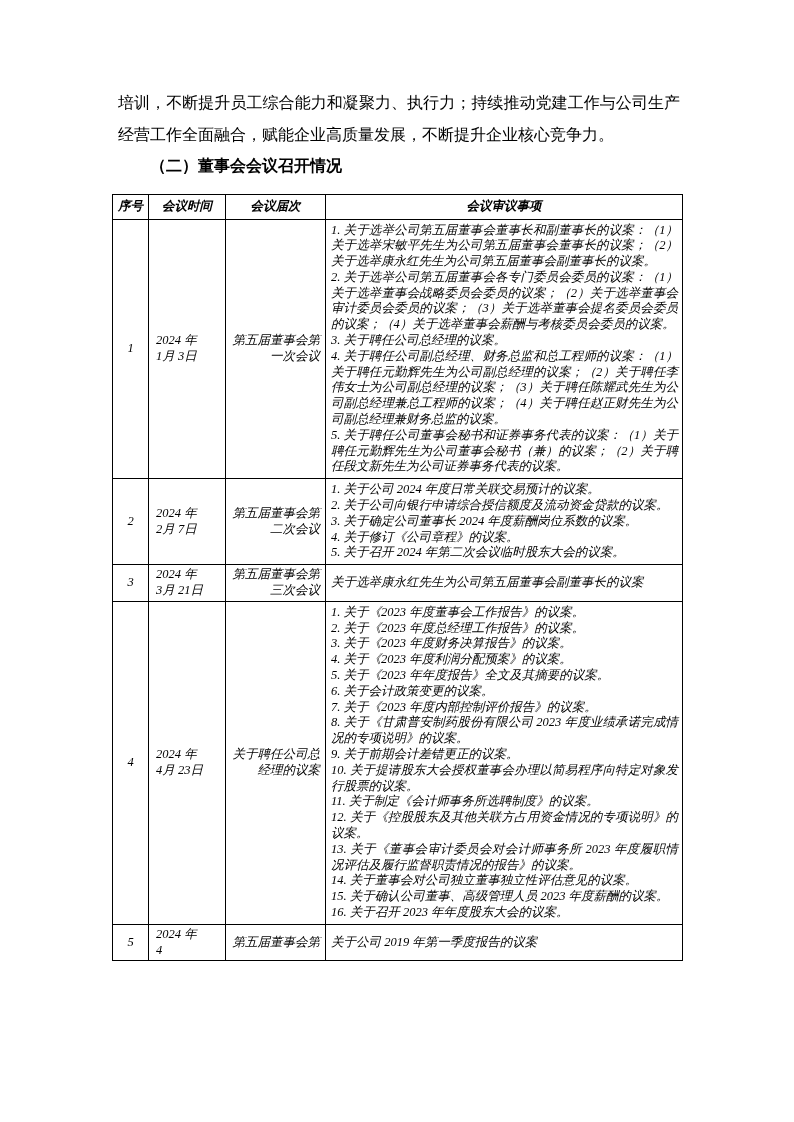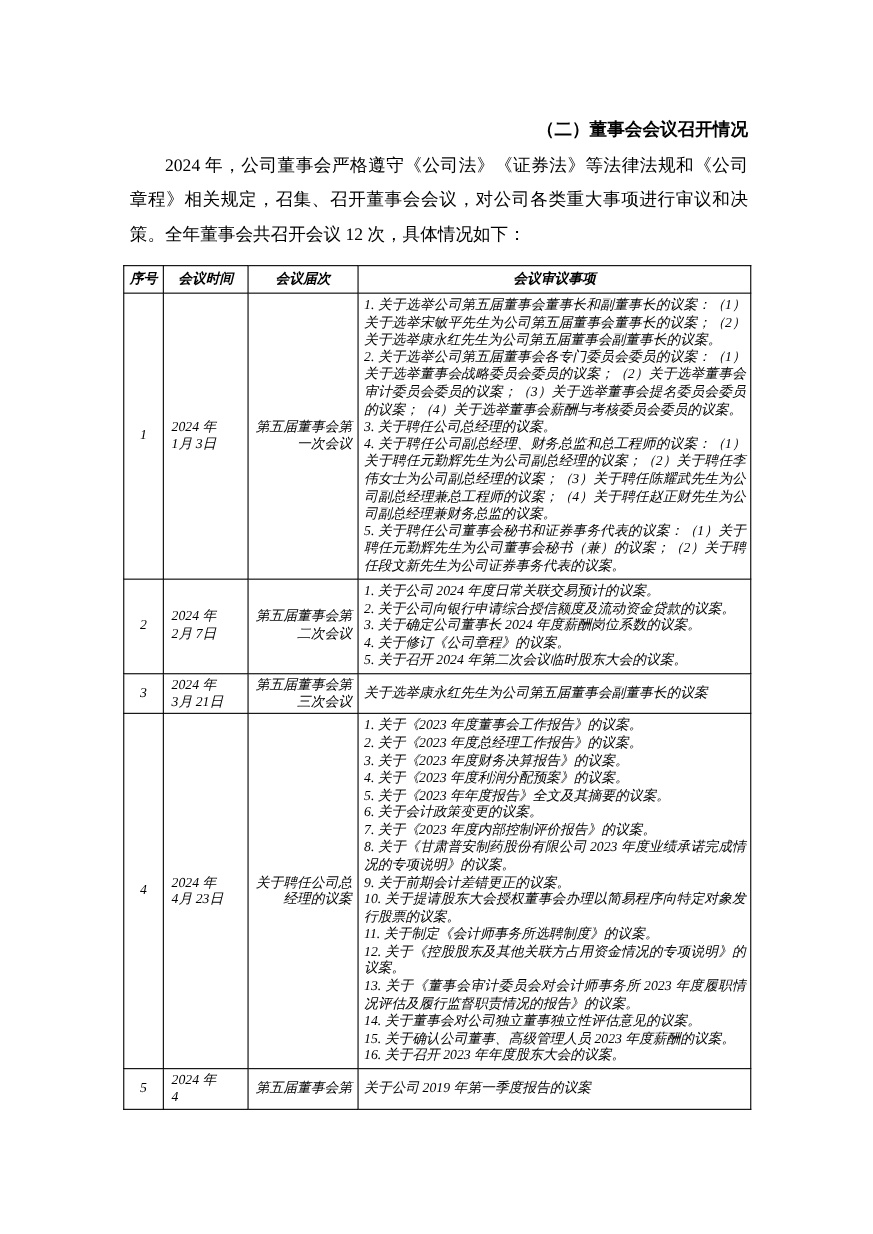--- a/index.html
+++ b/index.html
@@ -23,22 +23,21 @@
     font-size: 16px;
     line-height: 31.5px;
     text-align: justify;
     margin: 0 2px 0 6px;
   }
   .section-heading {
     font-size: 16px;
     line-height: 31.5px;
     font-weight: bold;
     text-indent: 2em;
-    margin: 16px 2px 0 6px;
-    text-align: right;
+    margin: 0 2px 0 6px;
   }
   .indented {
     text-indent: 2em;
   }
   table.meetings {
     margin-top: 12px;
     width: 570px;
     border-collapse: collapse;
     table-layout: fixed;
     font-size: 12.5px;
@@ -81,24 +80,24 @@
     padding: 3px 4px 3px 5px;
     white-space: pre-line;
     text-align: justify;
   }
 </style>
 </head>
 <body>
 
 <div class="page">
 
+  <p class="bodytext">培训，不断提升员工综合能力和凝聚力、执行力；持续推动党建工作与公司生产经营工作全面融合，赋能企业高质量发展，不断提升企业核心竞争力。</p>
 
   <p class="section-heading">（二）董事会会议召开情况</p>
 
-  <p class="bodytext indented">2024 年，公司董事会严格遵守《公司法》《证券法》等法律法规和《公司章程》相关规定，召集、召开董事会会议，对公司各类重大事项进行审议和决策。全年董事会共召开会议 12 次，具体情况如下：</p>
 
   <table class="meetings">
     <colgroup>
       <col class="col-no">
         <col class="col-date">
         <col class="col-session">
         <col class="col-items">
     </colgroup>
     <thead>
       <tr>

